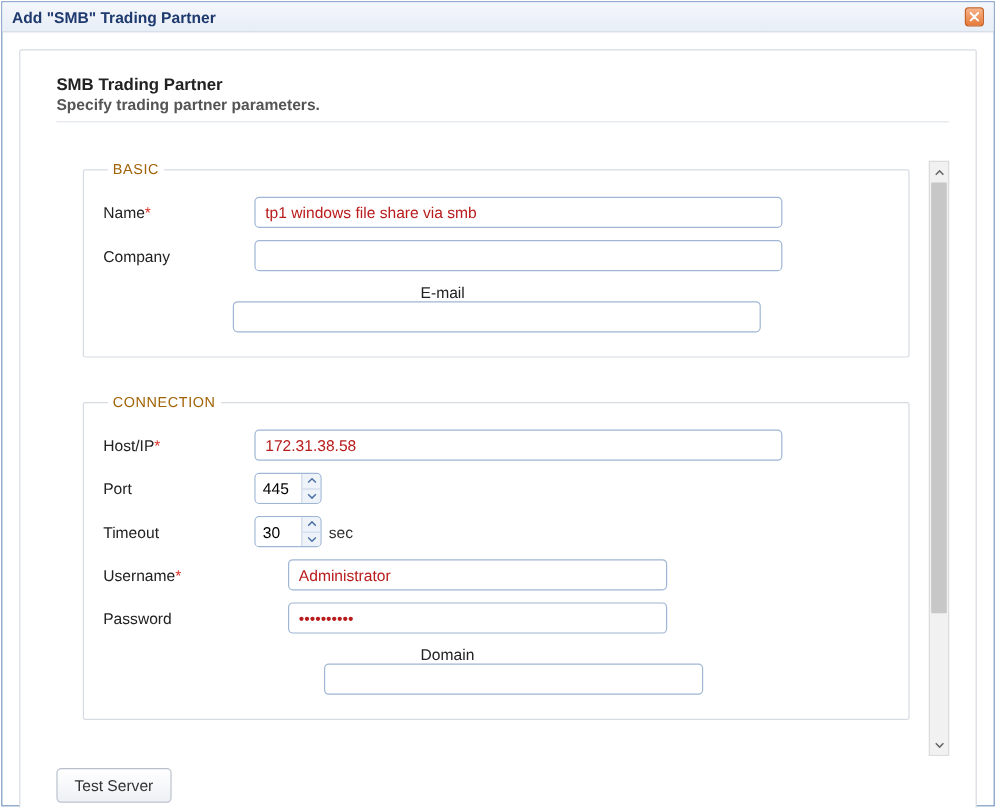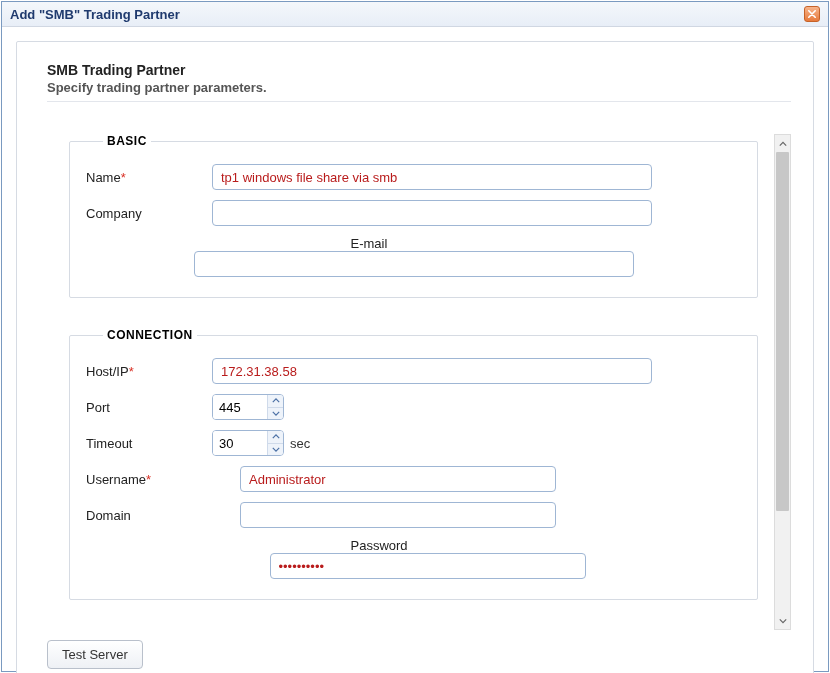--- a/index.html
+++ b/index.html
@@ -81,26 +81,26 @@
     padding-left: 22px;
     padding-right: 12px;
   }
   fieldset.group {
     border: 1px solid #d6dbe3;
     border-radius: 2px;
     padding: 16px 16px 20px 16px;
     margin: 0 0 30px 0;
   }
   fieldset.group legend {
-    font-weight: bold;
+    font-weight: normal;
     font-size: 12px;
     letter-spacing: 0.5px;
-    color: #000000;
+    color: #a16207;
     padding: 0 4px;
-    margin-left: 17px;
+    margin-left: 4px;
   }
   .form-row {
     display: flex;
     align-items: center;
     margin-bottom: 10px;
   }
   .form-row:last-child { margin-bottom: 0; flex-direction: column; }
   .form-label {
     width: 126px;
     font-size: 13px;
@@ -121,21 +121,20 @@
   input.text.wide { width: 440px; }
   input.text.med { width: 316px; margin-left: 28px; }
   .spinner {
     display: inline-flex;
     align-items: stretch;
     border: 1px solid #9fb6d4;
     border-radius: 4px;
     height: 26px;
     overflow: hidden;
     background: #fff;
-    gap: 16px;
   }
   .spinner input {
     border: none;
     width: 38px;
     padding: 3px 6px;
     font-size: 13px;
     font-family: inherit;
     outline: none;
   }
   .spinner .arrows {
@@ -300,27 +299,27 @@
               </div>
               <span class="unit">sec</span>
             </div>
 
             <div class="form-row">
               <div class="form-label"><span>Username</span><span class="req">*</span></div>
               <input class="text med" type="text" value="Administrator" style="">
             </div>
 
             <div class="form-row">
+              <div class="form-label">Password</div>
+              <input class="text med" type="text" value="••••••••••" style="">
+            </div>
+
+            <div class="form-row">
               <div class="form-label">Domain</div>
               <input class="text med" type="text" value="" style="">
-            </div>
-
-            <div class="form-row">
-              <div class="form-label">Password</div>
-              <input class="text med" type="text" value="••••••••••" style="">
             </div>
           </fieldset>
 
         </div>
 
         <div class="vscroll">
           <div class="sb-btn">
               <svg viewBox="0 0 10 6">
                 <path d="M1 5 L5 1 L9 5" fill="none" stroke="#666" stroke-width="1.5"></path>
               </svg>

